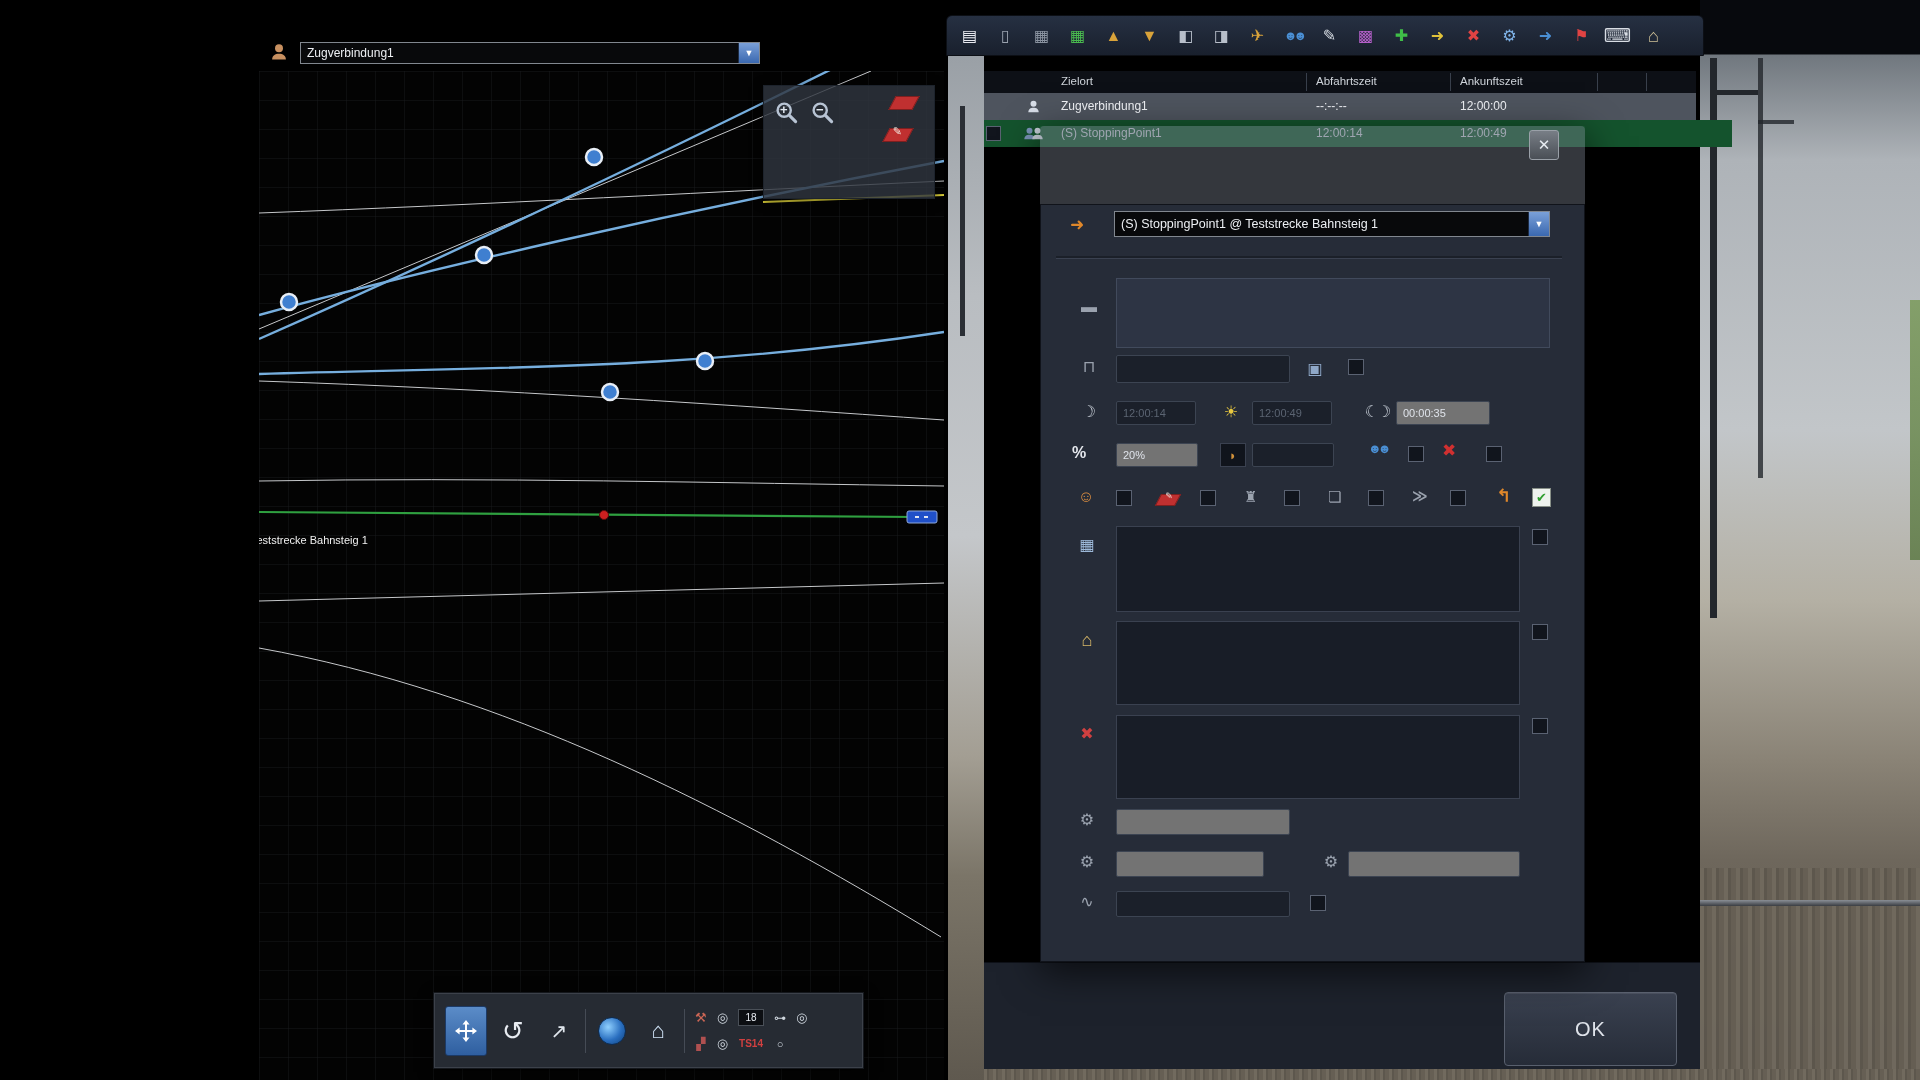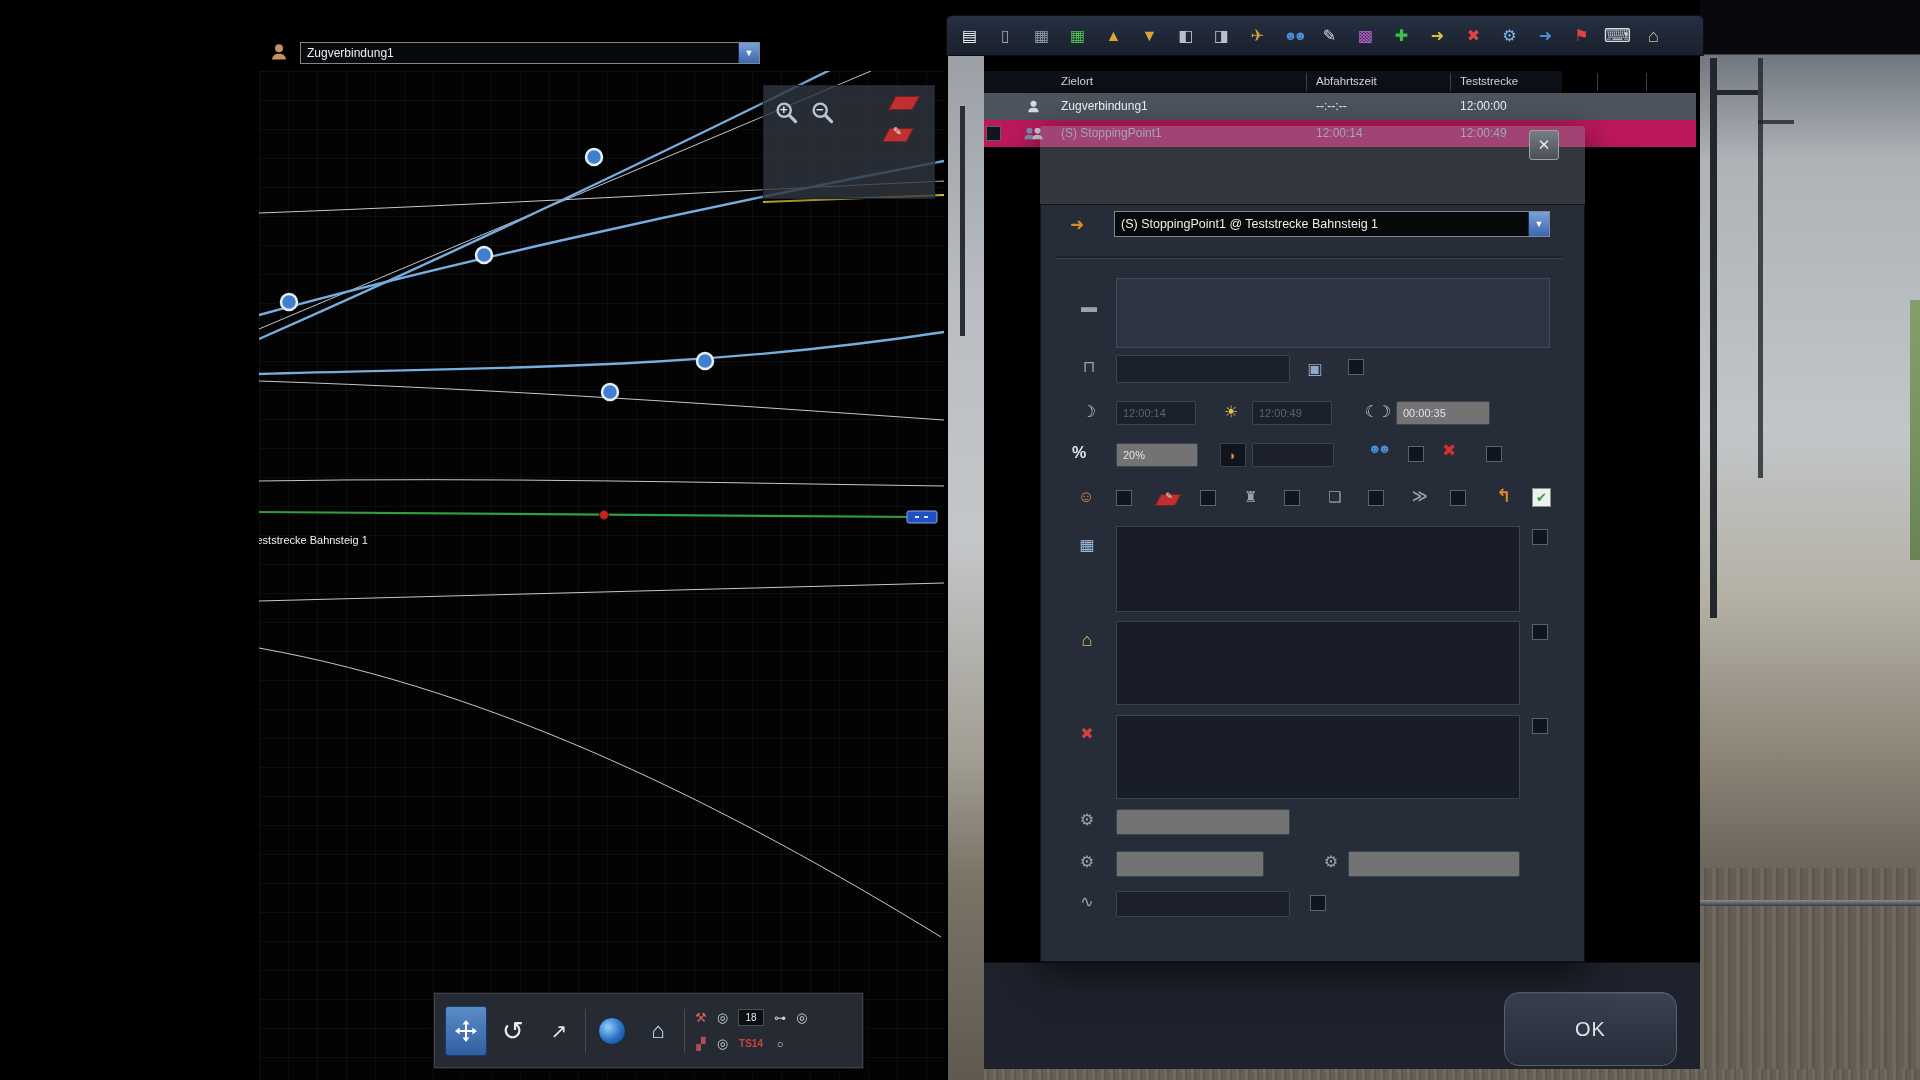--- a/index.html
+++ b/index.html
@@ -50,26 +50,26 @@
   .tgt{color:#cfd6de;font-size:13px;}
   .numbox{width:24px;height:15px;background:#0c0e12;border:1px solid #4a5058;color:#e8ecf2;
      font-size:10px;display:flex;align-items:center;justify-content:center;text-align:right;}
   .tsbadge{color:#d04040;font-size:10px;font-weight:bold;}
   
   .tb{left:946px;top:15px;width:758px;height:41px;background:linear-gradient(#263042,#19202d);
      border:1px solid #0c0f15;border-radius:6px 6px 0 0;display:flex;align-items:center;gap:7px;
      padding:0 8px;box-sizing:border-box;z-index:6;}
   .tbi{width:29px;height:29px;display:flex;align-items:center;justify-content:center;font-size:16px;line-height:1;}
   
-  .sched-head{left:984px;top:71px;width:578px;height:22px;background:#0d1016;border-bottom:1px solid #262b33;z-index:1;}
+  .sched-head{left:984px;top:71px;width:712px;height:22px;background:#0d1016;border-bottom:1px solid #262b33;z-index:1;}
   .sched-head span{position:absolute;top:4px;font-size:11.5px;color:#cfd4da;}
   .vsep{position:absolute;top:2px;width:1px;height:18px;background:#39404c;}
   .srow{left:984px;width:712px;height:27px;z-index:1;}
   .srow.sel{background:#4e545e;}
-  .srow.dim{background:#be185d;}
+  .srow.dim{background:#14532d;padding-left:36px;}
   .srow span{position:absolute;top:6px;font-size:12px;}
   .dimtxt{color:#b8bec8;}
   .cb{width:16px;height:16px;background:#11151d;border:1px solid #5a6272;box-sizing:border-box;}
   .cb.checked{background:#eef2ee;border-color:#889088;color:#2f9e2f;display:flex;align-items:center;justify-content:center;font-size:13px;font-weight:bold;}
   
   .dialog{left:1040px;top:126px;width:545px;height:836px;z-index:5;box-shadow:0 10px 36px rgba(0,0,0,.65);}
   .dlg-head{left:0;top:0;width:545px;height:78px;background:rgba(125,132,145,.42);border-radius:4px 4px 0 0;}
   .dlg-body{left:0;top:78px;width:545px;height:758px;background:#262c38;border:1px solid #10131a;box-sizing:border-box;}
   .closebtn{left:489px;top:4px;width:28px;height:28px;background:linear-gradient(#787e86,#4a4f56);
      border:1px solid #9aa0a8;border-radius:3px;display:flex;align-items:center;justify-content:center;
@@ -80,21 +80,21 @@
   .ghost{color:#5b6472;}
   .ta{background:#181d27;border:1px solid #3a4150;box-sizing:border-box;}
   .dico{width:26px;height:26px;display:flex;align-items:center;justify-content:center;font-size:16px;color:#9aa2ae;line-height:1;}
   .inset{background:#2d3444;border:1px solid #414a5c;}
   .groove{background:#1b2029;border-bottom:1px solid #3a4150;}
   .speedbox{width:24px;height:22px;background:#10141c;border:1px solid #3a4150;display:flex;
      align-items:center;justify-content:center;color:#d0903a;font-size:13px;}
   
   .bottom-bar{left:984px;top:962px;width:716px;height:107px;background:#1d222c;border-top:1px solid #0e1118;z-index:2;}
   .ok-btn{left:520px;top:29px;width:171px;height:72px;background:linear-gradient(#3a4150,#262c38);
-     border:1px solid #59606e;border-radius:15px;display:flex;align-items:center;justify-content:center;
+     border:1px solid #59606e;border-radius:4px;display:flex;align-items:center;justify-content:center;
      font-size:20px;letter-spacing:1px;color:#dfe3ea;box-shadow:inset 0 1px 0 rgba(255,255,255,.08);}
 </style>
 </head>
 <body>
 
 <div class="root">
 
   <svg width="0" height="0" style="position:absolute">
     <defs>
       <symbol id="sym-person" viewBox="0 0 16 16">
@@ -250,21 +250,21 @@
     <span class="tbi" style="color:#7fb3e8">⚙</span>
     <span class="tbi" style="color:#4a8fd4">➜</span>
     <span class="tbi" style="color:#e04343">⚑</span>
     <span class="tbi" style="color:#d8dde4;font-size:19px">⌨</span>
     <span class="tbi" style="color:#cdbf96;font-size:18px">⌂</span>
   </div>
 
   <div class="abs sched-head">
     <span style="left:77px">Zielort</span>
     <span style="left:332px">Abfahrtszeit</span>
-    <span style="left:476px">Teststrecke</span>
+    <span style="left:476px">Ankunftszeit</span>
     <div class="vsep" style="left:322px"></div>
     <div class="vsep" style="left:466px"></div>
     <div class="vsep" style="left:613px"></div>
     <div class="vsep" style="left:662px"></div>
   </div>
 
   <div class="abs srow sel" style="top:93px">
     <svg class="abs" style="left:42px;top:6px" width="15" height="15" viewBox="0 0 16 16" color="#d8dee8">
         <use href="#sym-person"></use>
       </svg>

